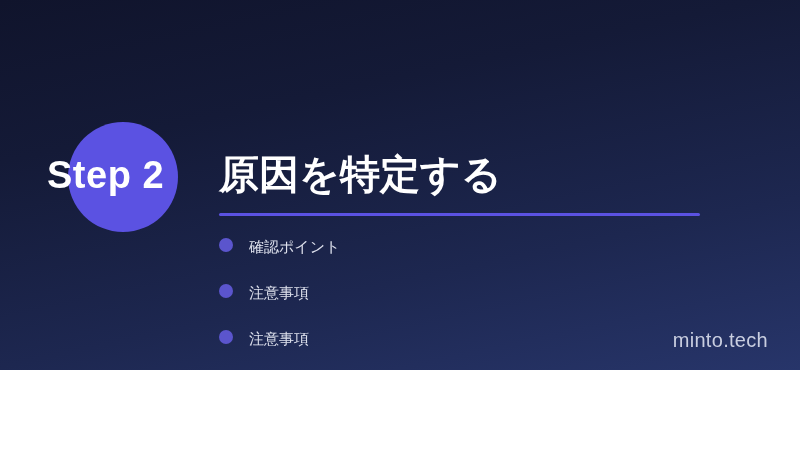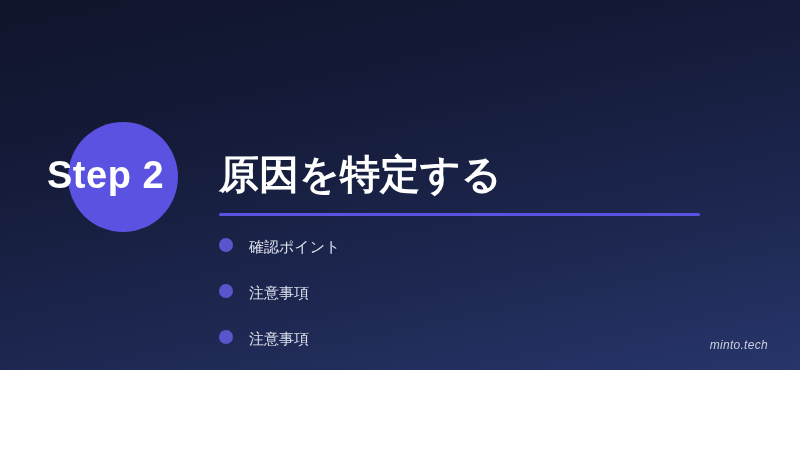--- a/index.html
+++ b/index.html
@@ -85,24 +85,23 @@
     margin-left: 16px;
     font-size: 15px;
     color: #dfe2ee;
     line-height: 18px;
     white-space: nowrap;
   }
   #footer {
     position: absolute;
     right: 32px;
     bottom: 18px;
-    font-size: 12px;
+    font-size: 20px;
     color: #c9cee0;
     letter-spacing: 0.3px;
-    font-style: italic;
   }
 </style>
 </head>
 <body>
 
 <div id="slide">
 
   <div id="step-circle"></div>
 
   <div id="step-label">Step 2</div>

